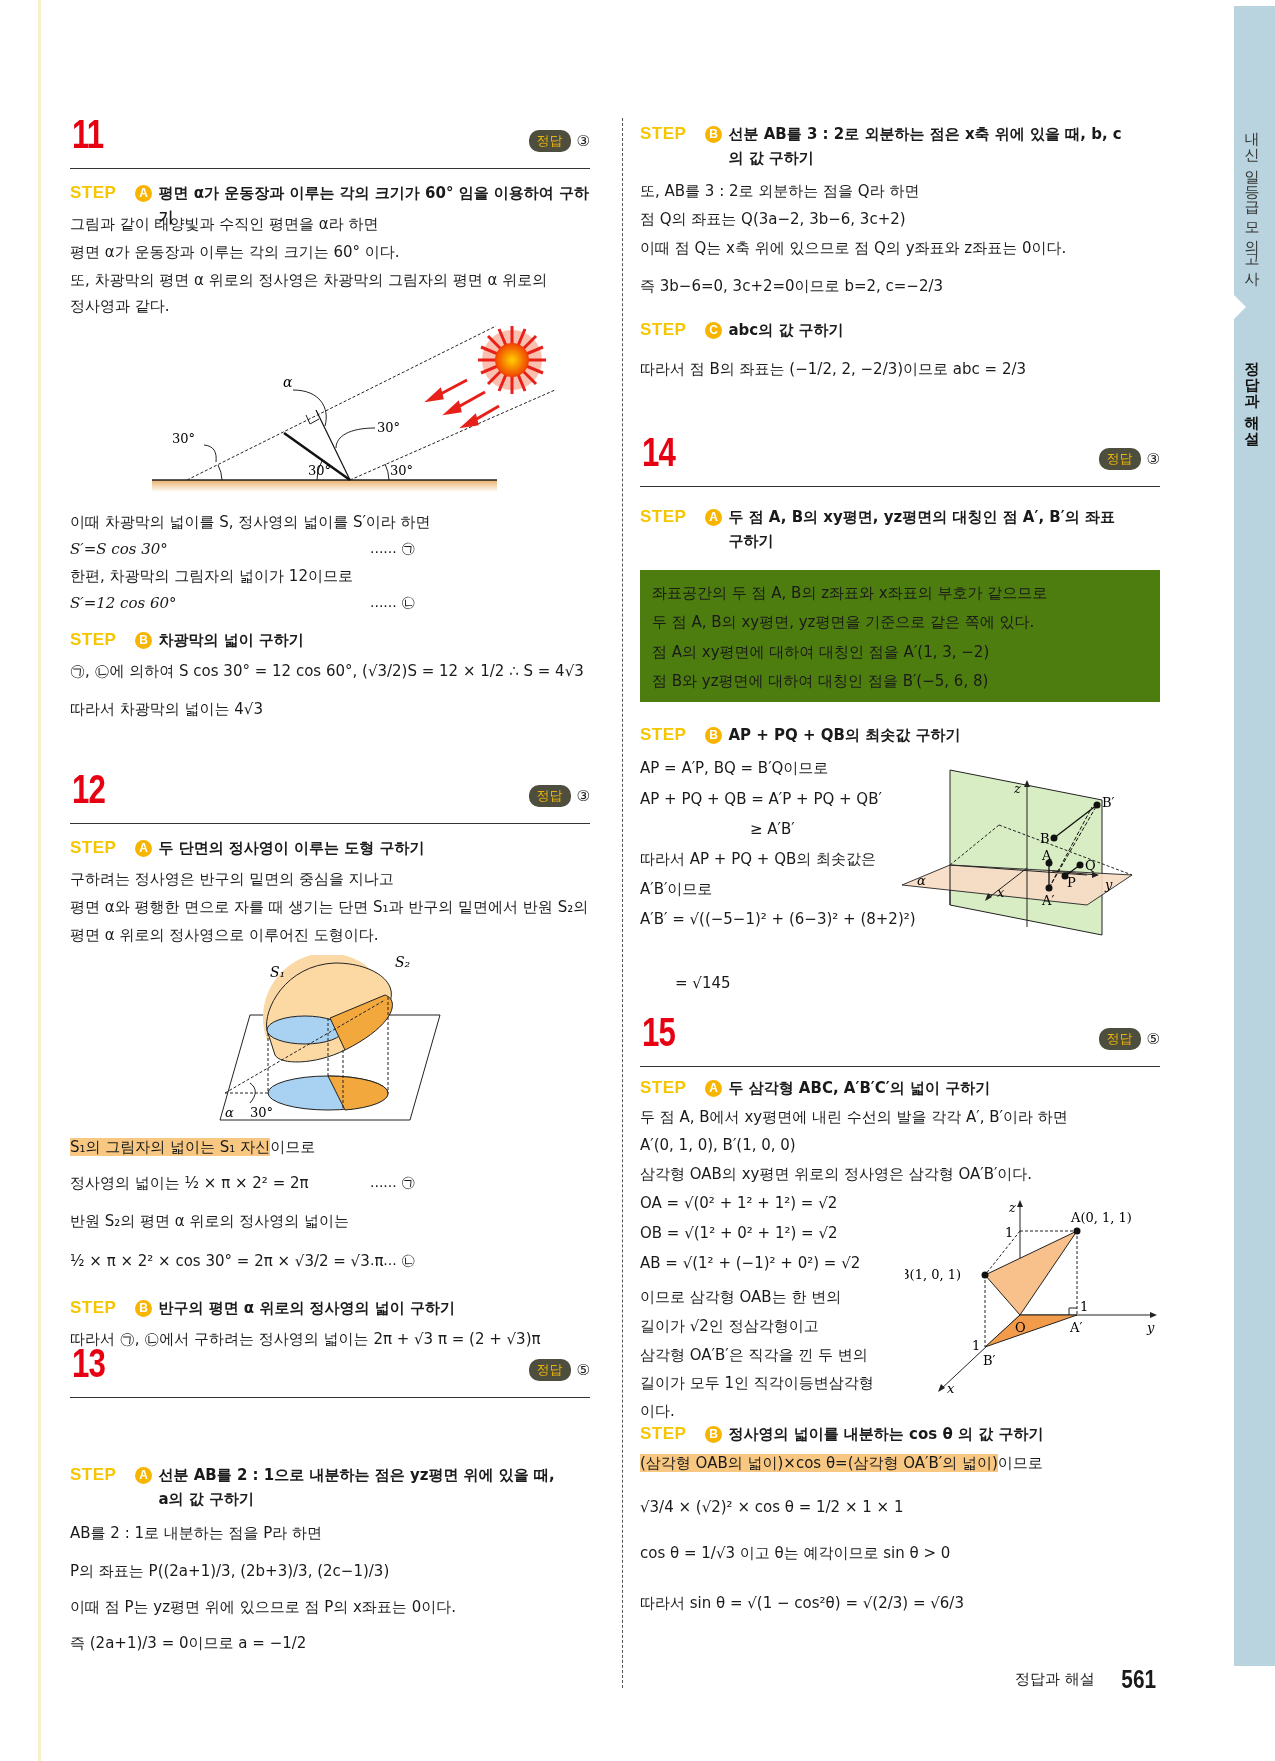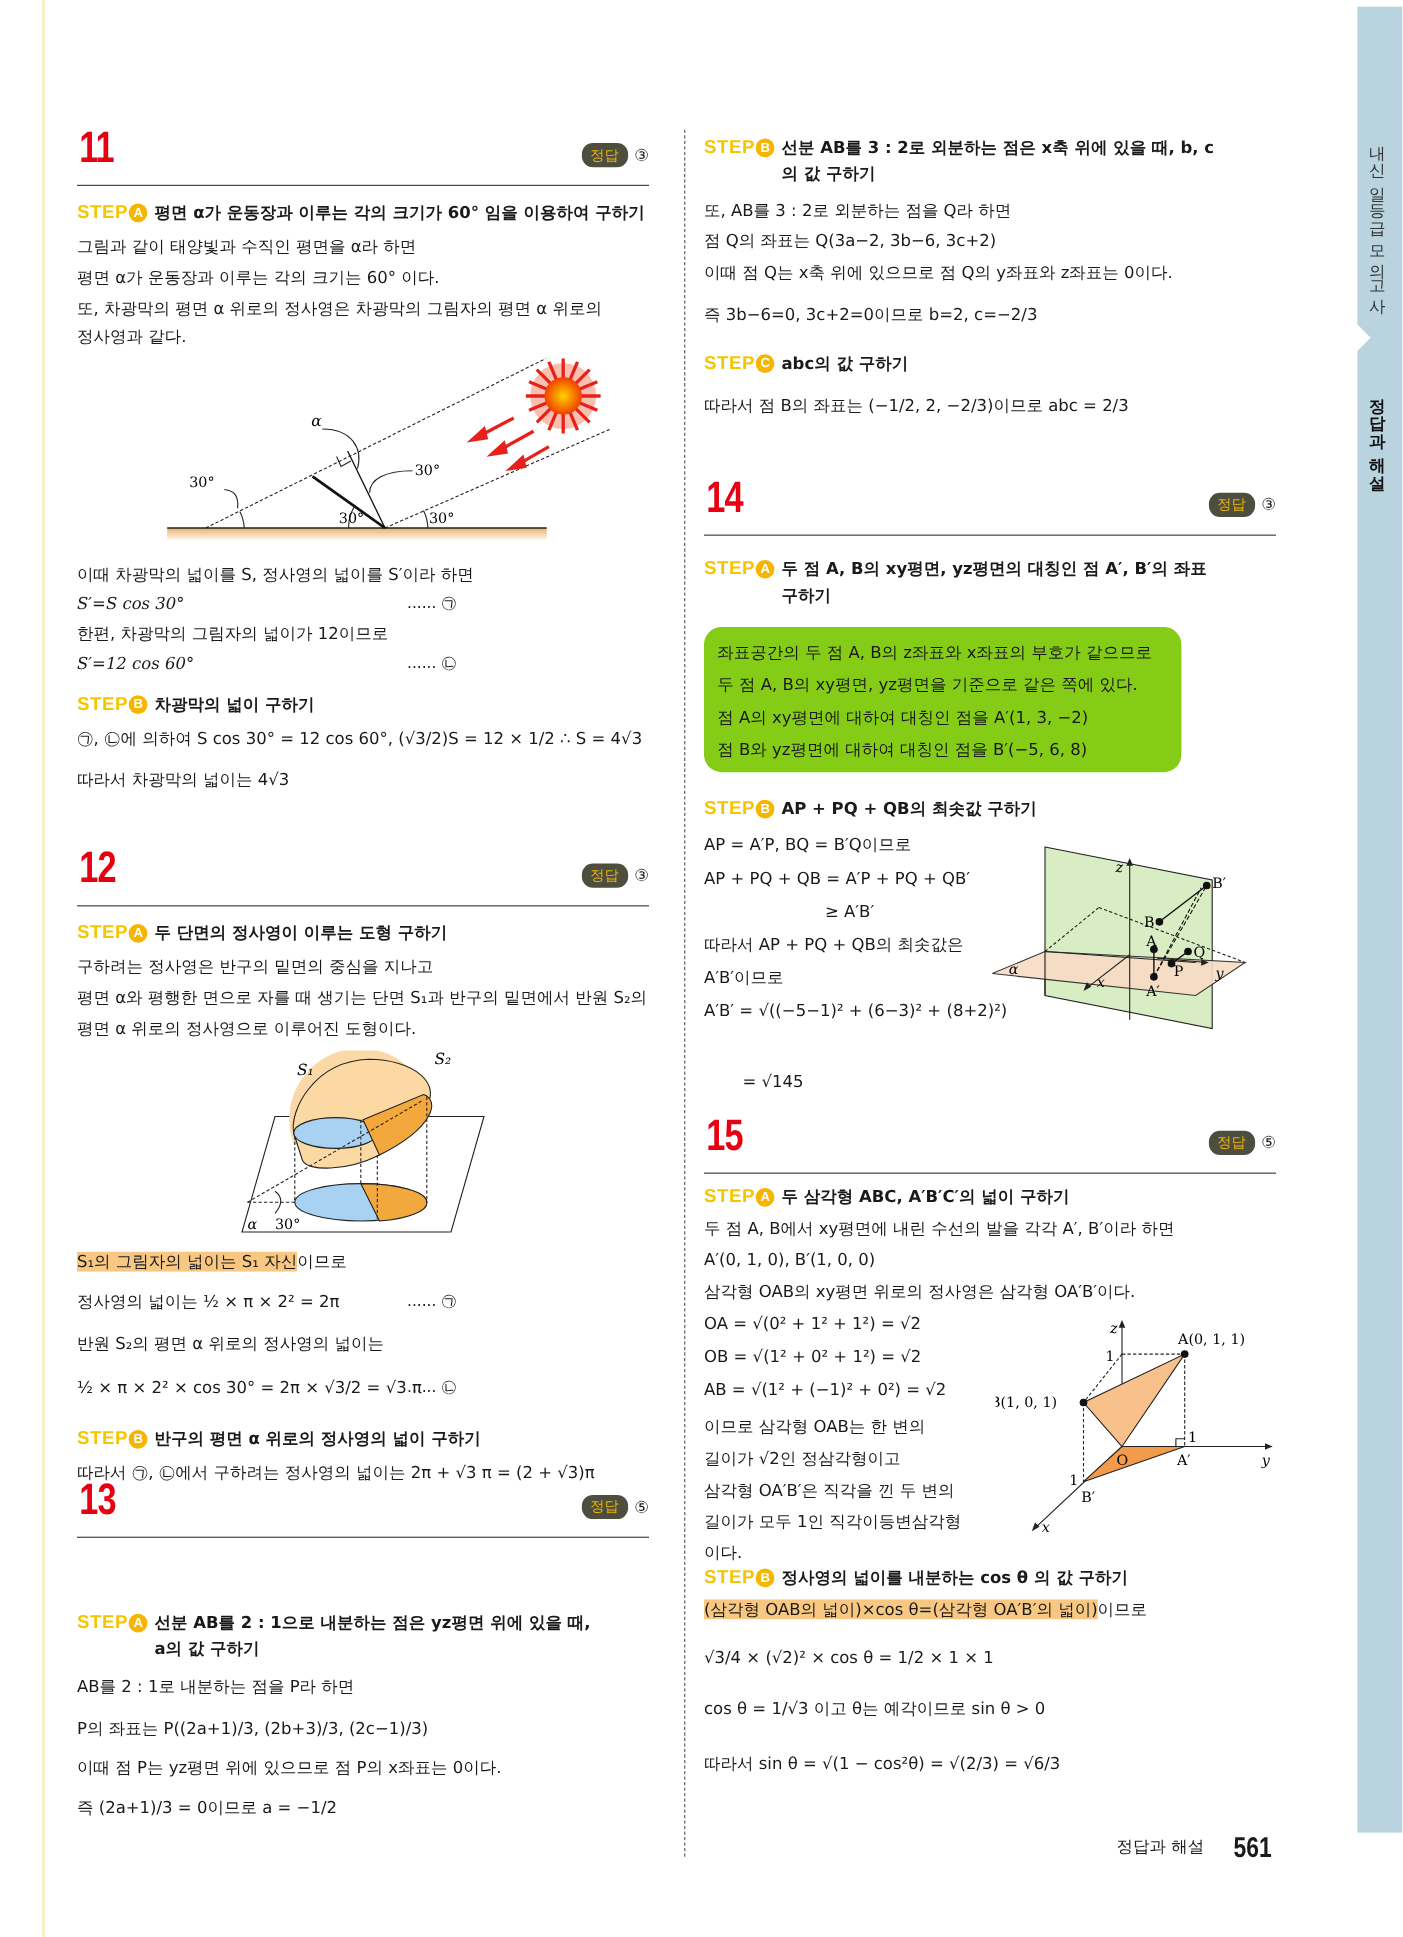--- a/index.html
+++ b/index.html
@@ -17,28 +17,28 @@
   .col.left{left:70px;width:520px;}
   .col.right{left:640px;width:520px;}
 
   .problem-head{position:absolute;left:0;width:520px;height:56px;border-bottom:1.5px solid #333;}
   .problem-head .num{position:absolute;left:2px;top:0;font-family:"Liberation Sans",sans-serif;font-weight:bold;font-size:40px;color:#e60012;transform:scaleX(0.78);transform-origin:left;letter-spacing:-1px;}
   .problem-head .ans{position:absolute;right:0;top:18px;display:flex;align-items:center;gap:6px;}
   .badge{background:#4e4e3e;color:#eab308;font-size:13px;padding:2px 8px;border-radius:10px;}
   .ans-num{font-size:15px;color:#222;}
 
   .step{position:absolute;left:0;display:flex;align-items:flex-start;gap:6px;font-size:15px;font-weight:bold;}
-  .step .tag{color:#f5c600;font-family:"Liberation Sans",sans-serif;font-weight:bold;font-size:17px;display:flex;align-items:center;gap:1px;white-space:nowrap;letter-spacing:0.5px;}
+  .step .tag{color:#f5c600;font-family:"Liberation Sans",sans-serif;font-weight:bold;font-size:17px;display:flex;align-items:center;gap:19px;white-space:nowrap;letter-spacing:0.5px;}
   .step .tag .circ{display:inline-block;width:17px;height:17px;border-radius:50%;background:#f7b500;color:#fff;font-size:12px;text-align:center;line-height:17px;}
   .step .title{line-height:24px;margin-top:-2px;}
   .line{position:absolute;left:0;font-size:15px;white-space:nowrap;line-height:22px;}
   .serif{font-family:"DejaVu Serif","Liberation Serif",serif;}
   .ref{position:absolute;font-size:14px;white-space:nowrap;}
   .hl{background:#f8c883;}
-  .greenbox{position:absolute;left:0;width:434px;background:#84cc16;border-radius:16px;}
+  .greenbox{position:absolute;left:0;width:520px;background:#4d7c0f;}
 
   .footer{position:absolute;top:1664px;left:1015px;display:flex;align-items:center;gap:22px;}
   .footer .t{font-size:15px;}
   .footer .pg{font-family:"Liberation Sans",sans-serif;font-weight:bold;font-size:26px;transform:scaleX(0.8);}
 </style>
 </head>
 <body>
 
 <div class="left-edge"></div>
 <div class="col-divider"></div>

